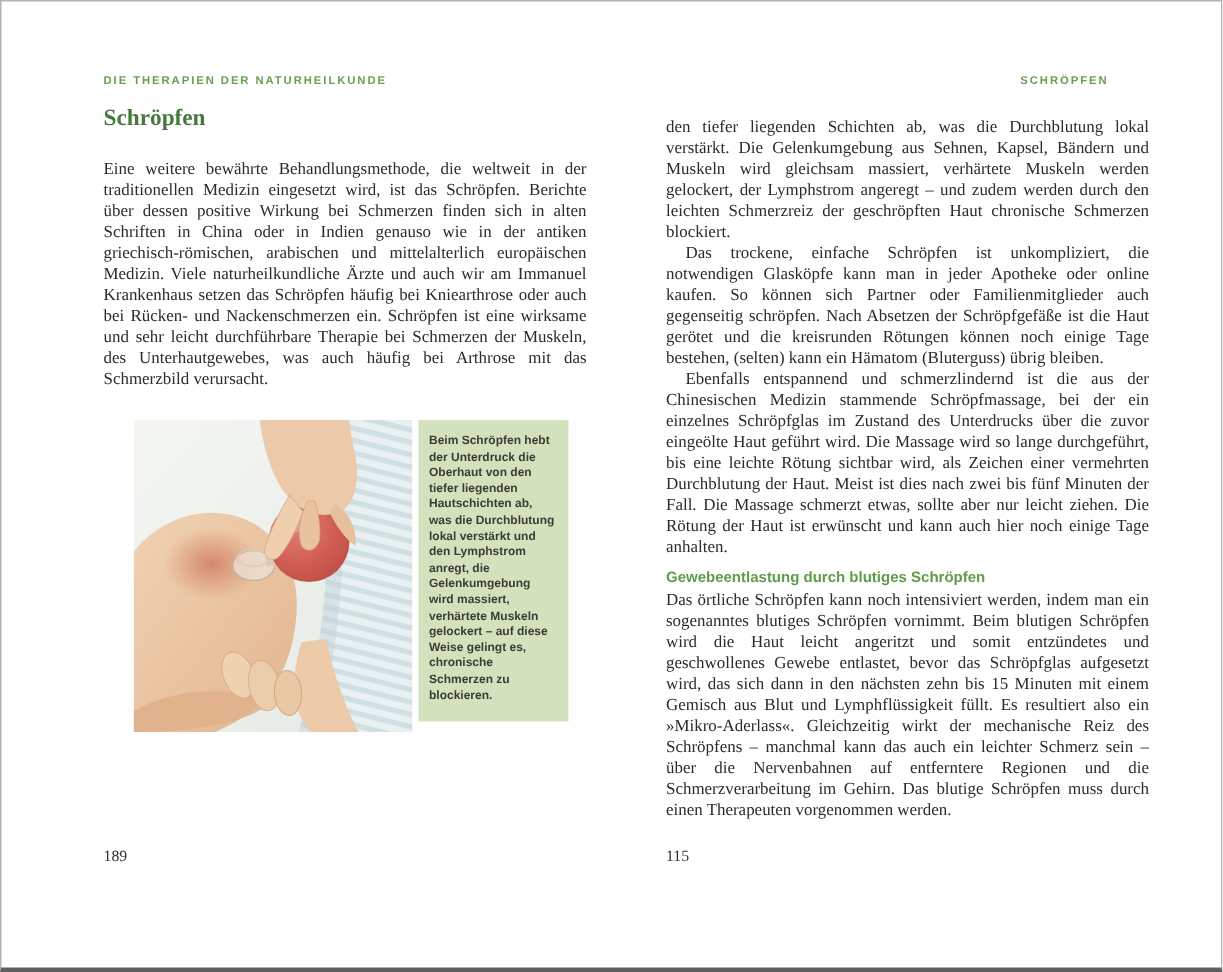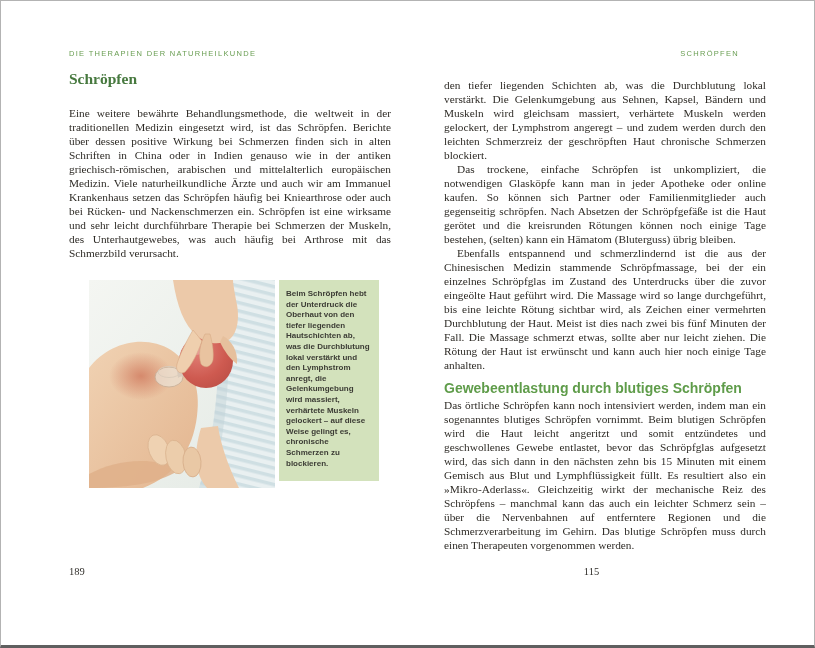--- a/index.html
+++ b/index.html
@@ -17,39 +17,39 @@
     border-bottom:3px solid var(--frame_bottom);
     overflow:hidden;
     font-family:"Liberation Serif", serif;
     color:var(--body_text);
   }
   .page-col{position:absolute; top:48px; width:322px;}
   .page-col.left{left:68px;}
   .page-col.right{left:443px;}
   .running-head{
     font-family:"Liberation Sans", sans-serif;
-    font-size:7.5px; font-weight:normal; letter-spacing:1.3px;
+    font-size:7.5px; font-weight:bold; letter-spacing:1.3px;
     color:var(--accent); text-transform:uppercase;
   }
   .running-head.right-align{text-align:right; padding-right:27px;}
   .chapter-heading{
     font-family:"Liberation Serif", serif;
     font-size:15.5px; font-weight:bold; color:var(--heading);
     margin:12px 0 0 0;
   }
   p.body{
     font-size:11.3px; line-height:14px; text-align:justify;
     margin:0; hyphens:auto; -webkit-hyphens:auto; color:var(--body_text);
   }
   p.body.first{margin-top:18px;}
   p.body.cont{margin-top:20px;}
   p.body.indent{text-indent:13px;}
   .subheading{
     font-family:"Liberation Sans", sans-serif;
-    font-size:14px; font-weight:bold; color:var(--subheading);
+    font-size:10px; font-weight:bold; color:var(--subheading);
     margin:8px 0 2px 0;
   }
   .photo-row{
     display:flex; align-items:flex-start;
     margin-top:20px; margin-left:20px;
   }
   .photo{
     width:186px; height:208px; flex:0 0 auto; overflow:hidden;
   }
   .photo svg{display:block;}
@@ -61,21 +61,21 @@
   .caption-box p{
     margin:0; font-family:"Liberation Sans", sans-serif;
     font-size:8px; line-height:10.6px; font-weight:bold;
     color:var(--caption_text); text-align:left;
   }
   .folio{
     position:absolute; top:565px; font-size:10.5px; color:#33312d;
     font-family:"Liberation Serif", serif;
   }
   .folio.left{left:68px; width:100px;}
-  .folio.right{left:443px; width:295px; text-align:center;}
+  .folio.right{left:443px; width:295px; text-align:left;}
 </style>
 </head>
 <body>
 
 <div class="spread">
 
   <div class="page-col left">
     <div class="running-head">DIE THERAPIEN DER NATURHEILKUNDE</div>
     <h1 class="chapter-heading">Schröpfen</h1>
     <p class="body first">Eine weitere bewährte Behandlungsmethode, die weltweit in der traditionellen Medizin eingesetzt wird, ist das Schröpfen. Berichte über dessen positive Wirkung bei Schmerzen finden sich in alten Schriften in China oder in Indien genauso wie in der antiken griechisch-römischen, arabischen und mittelalterlich europäischen Medizin. Viele naturheilkundliche Ärzte und auch wir am Immanuel Krankenhaus setzen das Schröpfen häufig bei Kniearthrose oder auch bei Rücken- und Nackenschmerzen ein. Schröpfen ist eine wirksame und sehr leicht durchführbare Therapie bei Schmerzen der Muskeln, des Unterhautgewebes, was auch häufig bei Arthrose mit das Schmerzbild verursacht.</p>

